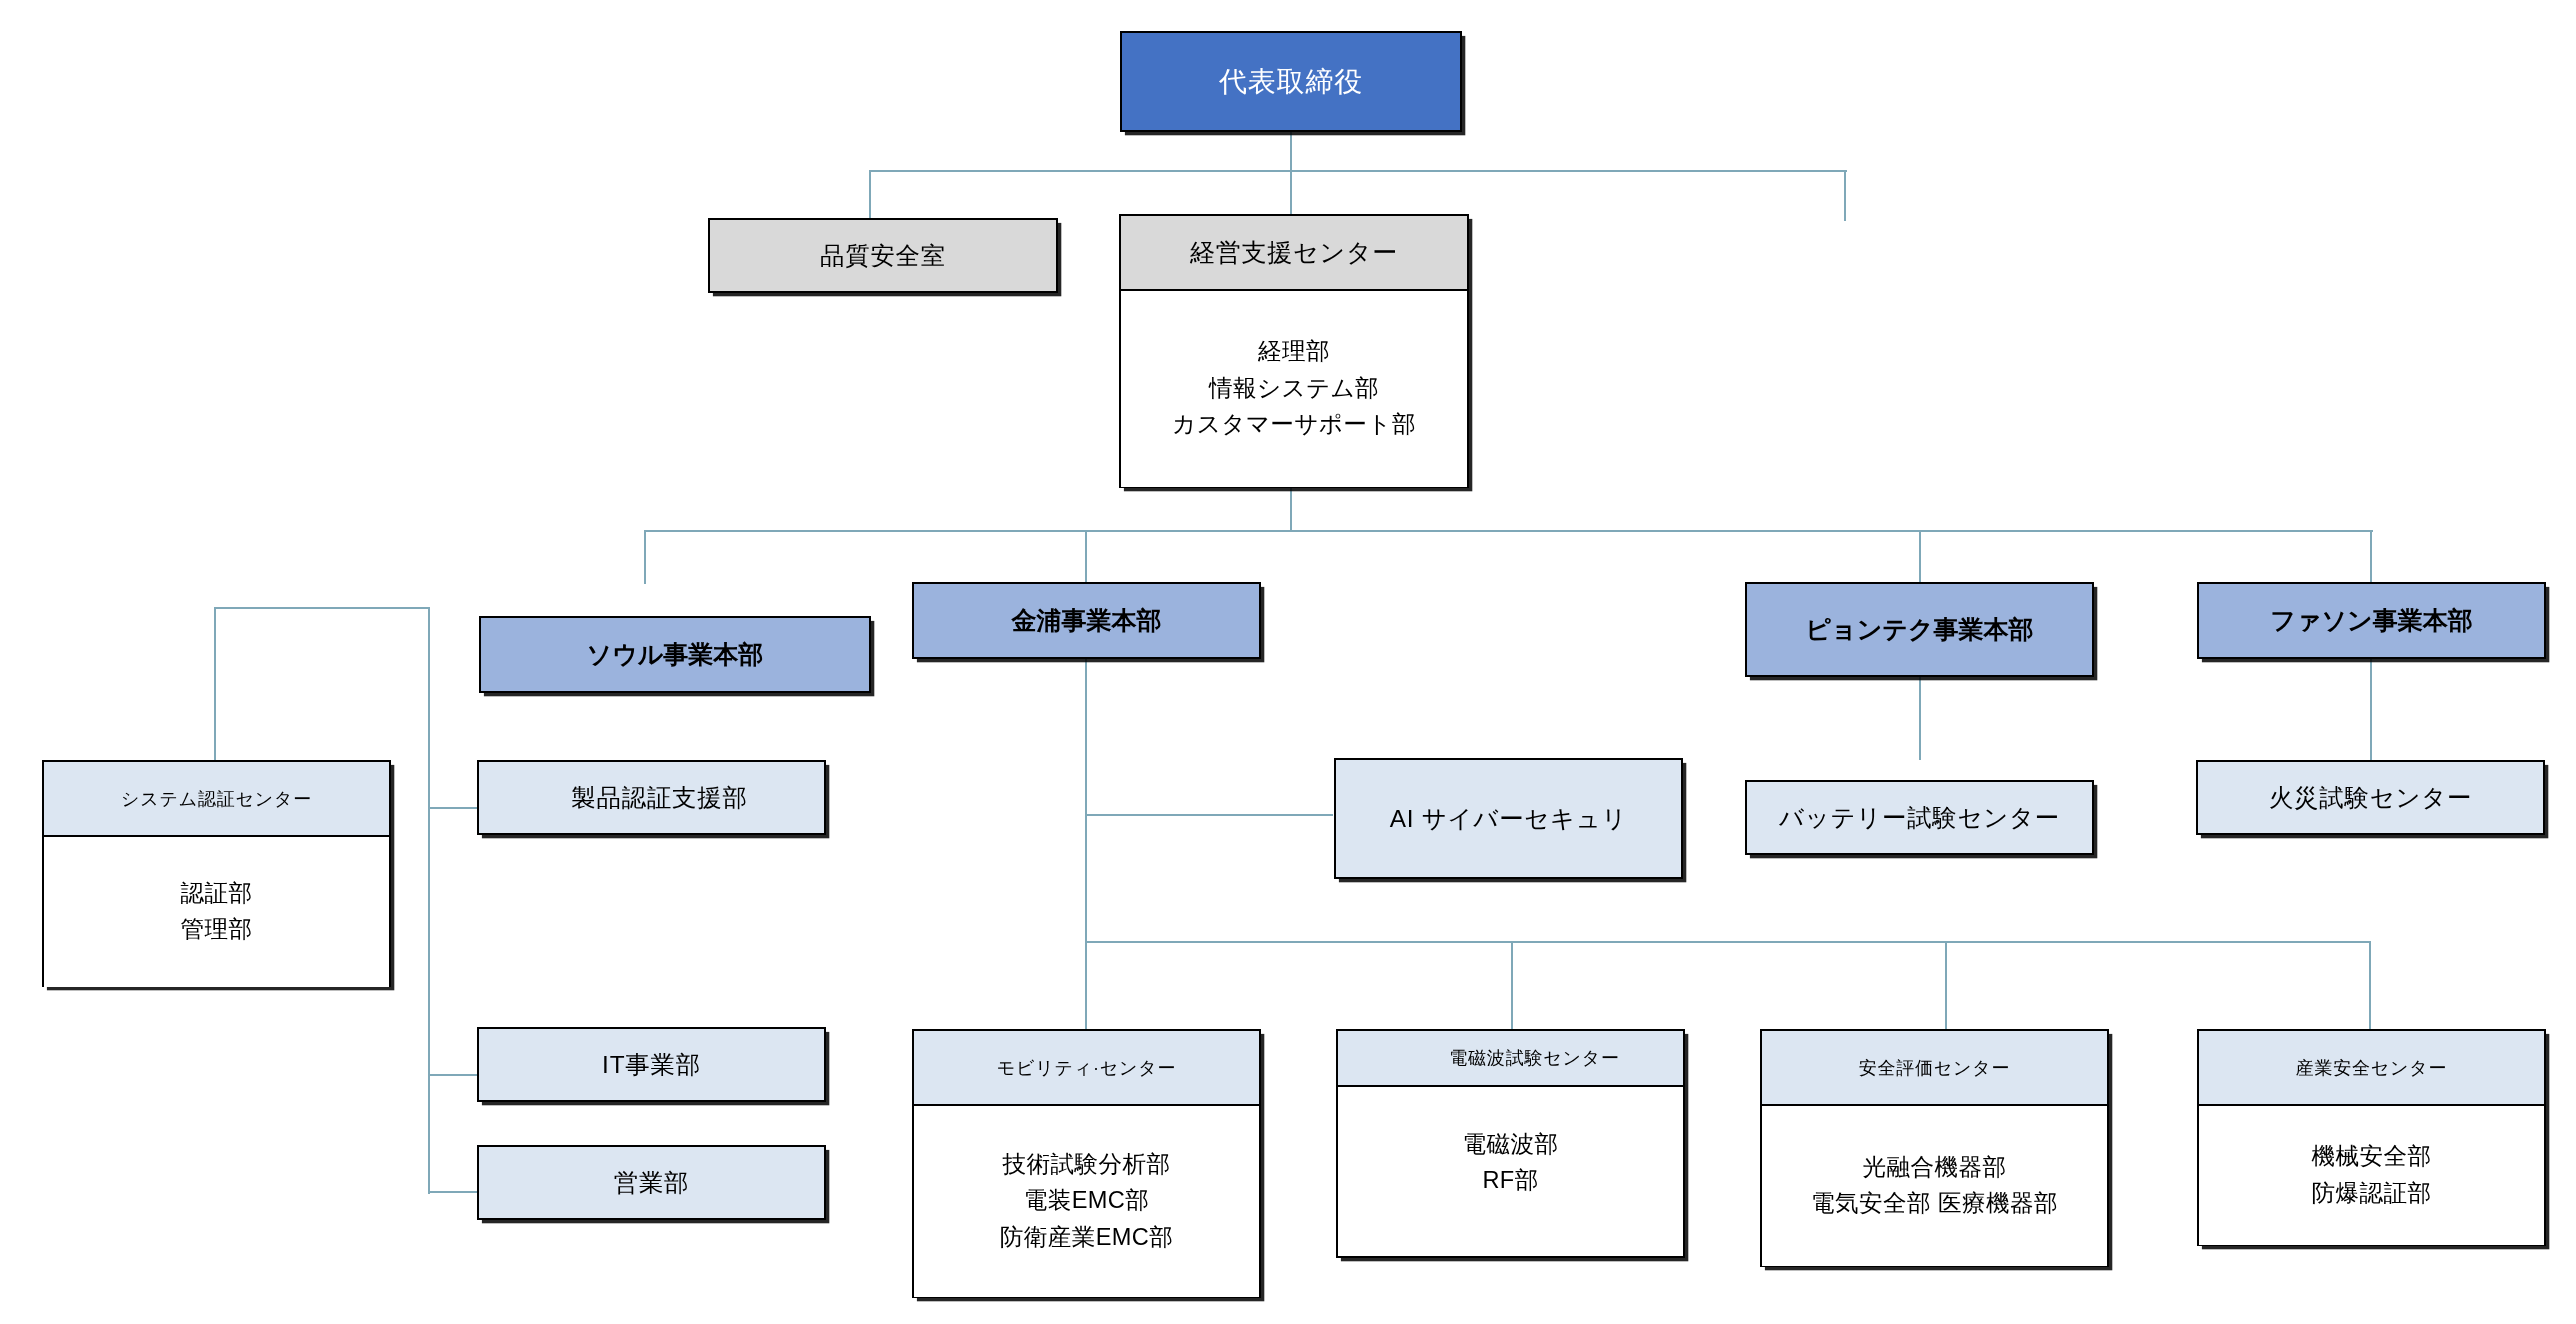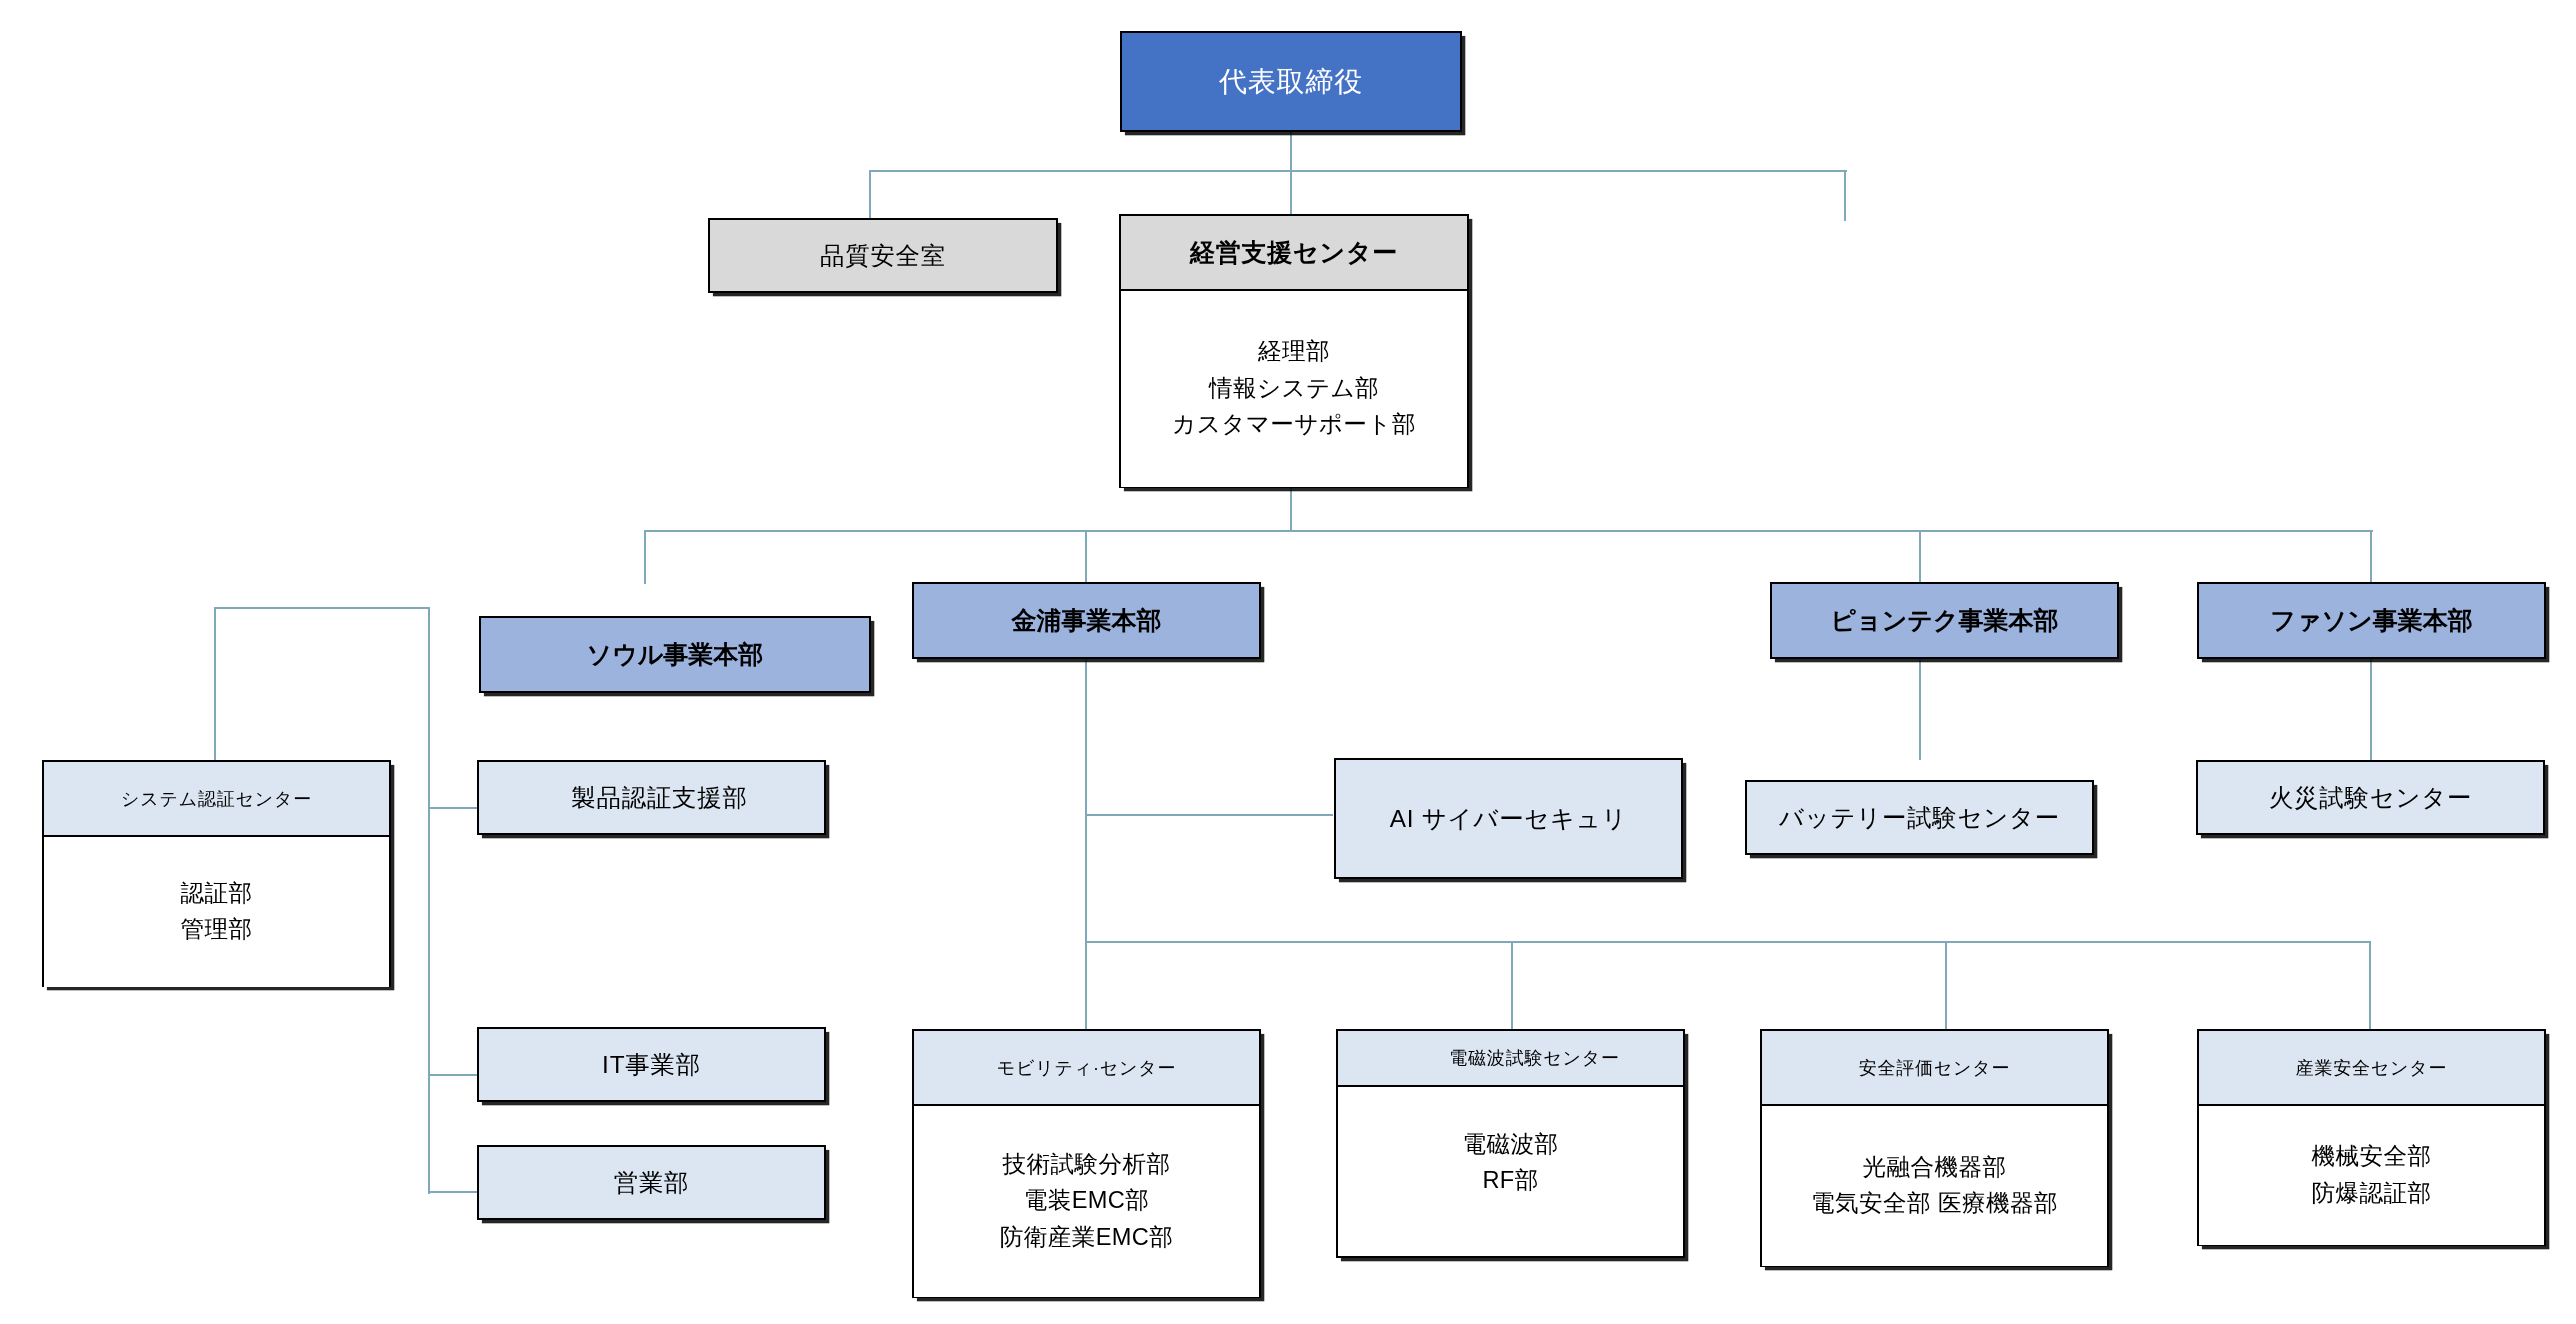--- a/index.html
+++ b/index.html
@@ -54,21 +54,21 @@
     letter-spacing:0.4px;
   }
 
   
   .v-ceo{background:#4472C4;}
   .v-ceo .hdr{color:#ffffff;font-size:28px;font-weight:400;}
 
   .v-gray{background:#D9D9D9;}
   .v-gray .hdr{color:#000;font-size:24.4px;}
 
-  .v-gray-split .hdr{background:#D9D9D9;border-bottom:2.4px solid #000;font-weight:bold;font-size:25px;}
+  .v-gray-split .hdr{background:#D9D9D9;border-bottom:2.4px solid #000;font-weight:normal;font-size:25px;}
   .v-gray-split .body{background:#ffffff;}
 
   .v-div{background:#9BB3DD;}
   .v-div .hdr{font-size:25px;font-weight:bold;letter-spacing:0;}
 
   .v-light{background:#DCE6F2;}
   .v-light .hdr{font-size:24.4px;}
 
   .v-light-split .hdr{background:#DCE6F2;border-bottom:2.4px solid #000;font-size:18px;}
   .v-light-split .body{background:#ffffff;}
@@ -128,21 +128,21 @@
 
 
   <div class="node v-div" style="left:479px;top:616px;width:392px;height:77px;">
     <div class="hdr" style="height:100%;">ソウル事業本部</div>
   </div>
 
   <div class="node v-div" style="left:912px;top:582px;width:349px;height:77px;">
     <div class="hdr" style="height:100%;">金浦事業本部</div>
   </div>
 
-  <div class="node v-div" style="left:1745px;top:582px;width:349px;height:77px;margin-left:25px;">
+  <div class="node v-div" style="left:1745px;top:582px;width:349px;height:95px;">
     <div class="hdr" style="height:100%;">ピョンテク事業本部</div>
   </div>
 
   <div class="node v-div" style="left:2197px;top:582px;width:349px;height:77px;">
     <div class="hdr" style="height:100%;">ファソン事業本部</div>
   </div>
 
   <div class="node v-light-split" style="left:42px;top:760px;width:349px;height:227px;">
     <div class="hdr" style="height:75px;">システム認証センター</div>
     <div class="body" style="height:150px;">

